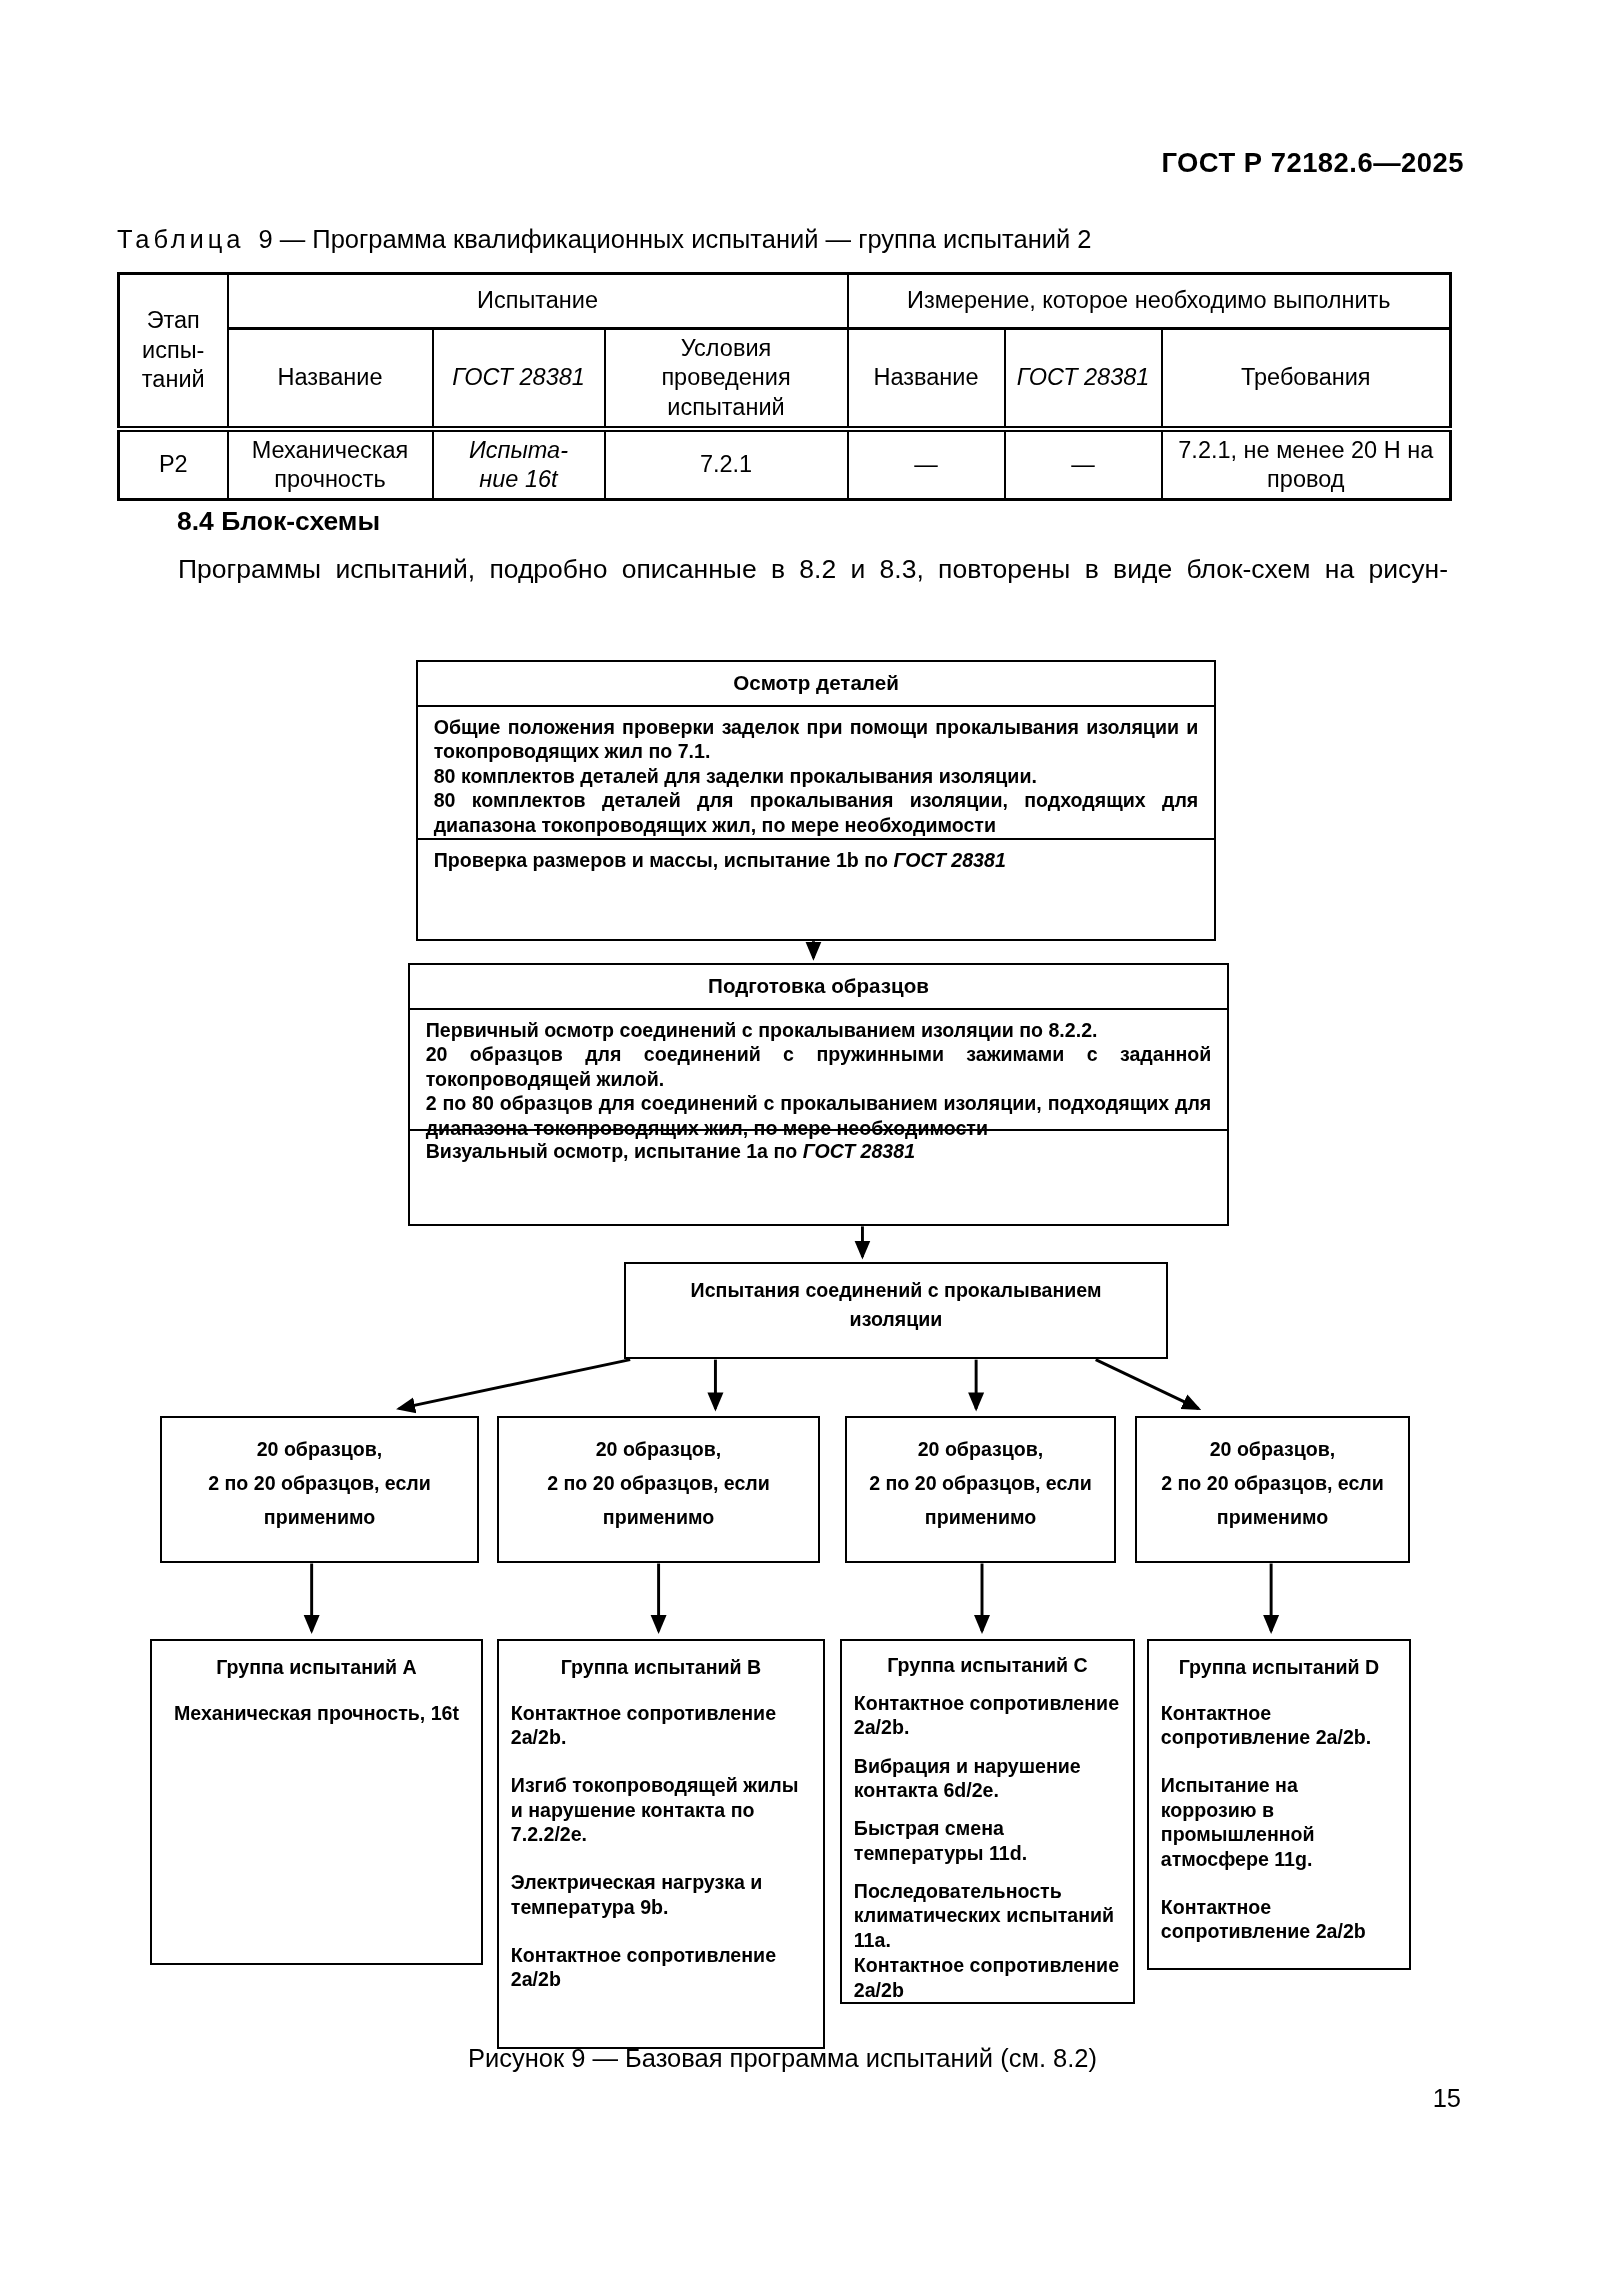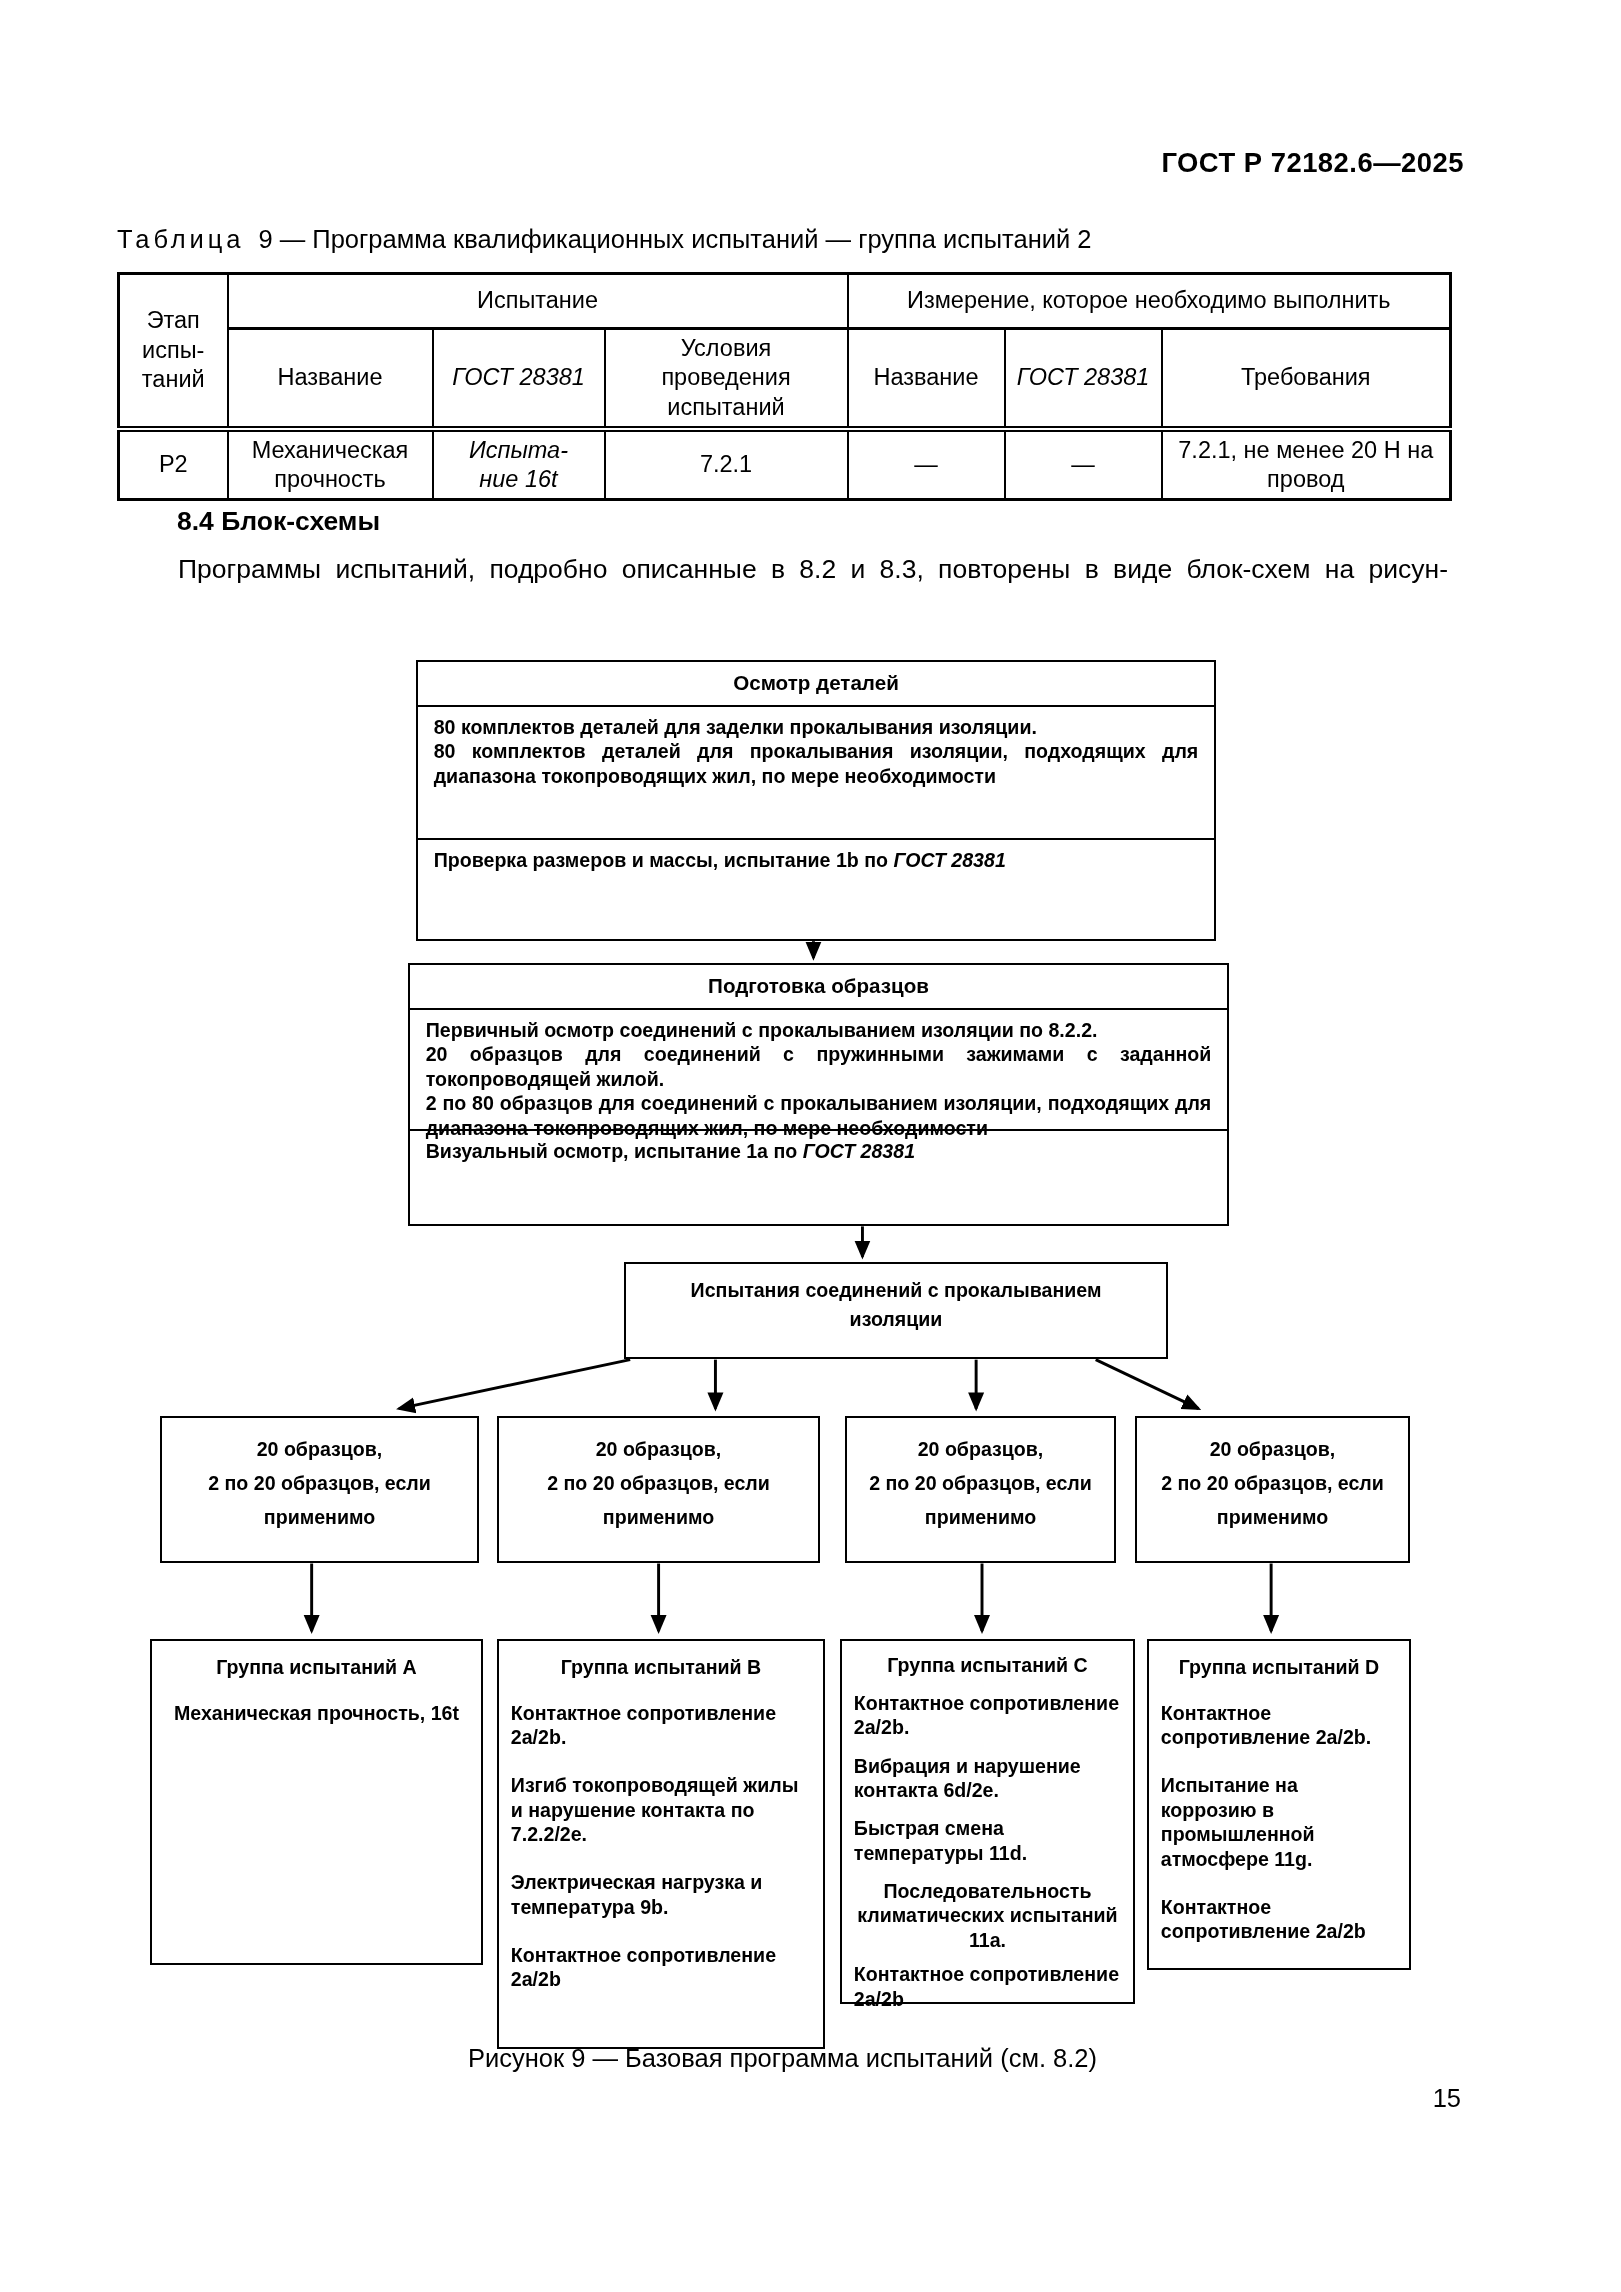--- a/index.html
+++ b/index.html
@@ -119,20 +119,21 @@
     </table>
 
   <div class="abs h84">8.4 Блок-схемы</div>
   <div class="abs para">
     <div class="l1">Программы испытаний, подробно описанные в 8.2 и 8.3, повторены в виде блок-схем на рисун-</div>
   </div>
 
   <div class="fbox" style="left:416px; top:660px; width:800px; height:281px;">
     <div class="ttl" style="height:45px;">Осмотр деталей</div>
     <div class="sec div" style="height:133px;">
+      <p class="just">Общие положения проверки заделок при помощи прокалывания изоляции и токопроводящих жил по 7.1.</p>
       <p>80 комплектов деталей для заделки прокалывания изоляции.</p>
       <p class="just">80 комплектов деталей для прокалывания изоляции, подходящих для диапазона токопроводящих жил, по мере необходимости</p>
     </div>
     <div class="sec">
       <p><span>Проверка размеров и массы, испытание 1b по </span><i>ГОСТ 28381</i></p>
     </div>
   </div>
 
   <div class="fbox" style="left:408px; top:963px; width:821px; height:263px;">
     <div class="ttl" style="height:45px;">Подготовка образцов</div>
@@ -181,21 +182,21 @@
     <p>Контактное сопротивление 2a/2b.</p>
     <p>Изгиб токопроводящей жилы и нарушение контакта по 7.2.2/2e.</p>
     <p>Электрическая нагрузка и температура 9b.</p>
     <p>Контактное сопротивление 2a/2b</p>
   </div>
   <div class="gbox" style="left:840px; top:1639px; width:295px; height:365px; padding:7.8px 11.8px;">
     <div class="gttl" style="margin-bottom:13.7px;">Группа испытаний C</div>
     <p style="margin-bottom:13.7px;">Контактное сопротивление 2a/2b.</p>
     <p style="margin-bottom:13.7px;">Вибрация и нарушение контакта 6d/2e.</p>
     <p style="margin-bottom:13.7px;">Быстрая смена температуры 11d.</p>
-    <p style="margin-bottom:10px;text-align:center;">Последовательность климатических испытаний 11a.</p>
+    <p style="margin-bottom:1px;">Последовательность климатических испытаний 11a.</p>
     <p>Контактное сопротивление 2a/2b</p>
   </div>
   <div class="gbox" style="left:1147px; top:1639px; width:264px; height:331px;">
     <div class="gttl">Группа испытаний D</div>
     <p>Контактное сопротивление 2a/2b.</p>
     <p>Испытание на коррозию в промышленной атмосфере 11g.</p>
     <p>Контактное сопротивление 2a/2b</p>
   </div>
 
   <svg class="arrows" viewBox="0 0 1654 2339" xmlns="http://www.w3.org/2000/svg">

